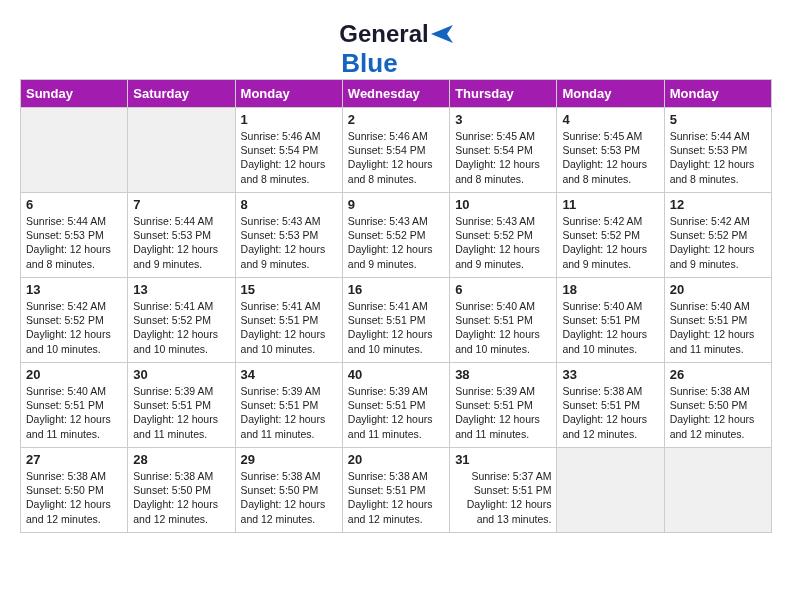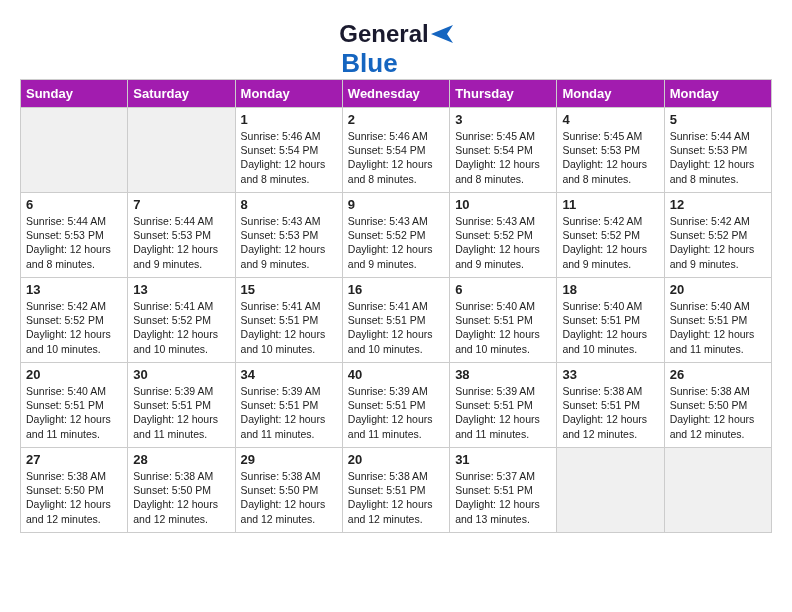--- a/index.html
+++ b/index.html
@@ -288,21 +288,21 @@
 Daylight: 12 hours and 12 minutes.</div>
         </td>
         <td>
           <span class="day-num">20</span>
           <div class="day-info" style="white-space: pre-line;">Sunrise: 5:38 AM
 Sunset: 5:51 PM
 Daylight: 12 hours and 12 minutes.</div>
         </td>
         <td>
           <span class="day-num">31</span>
-          <div class="day-info" style="white-space: pre-line;">Sunrise: 5:37 AM
+          <div class="day-info" style="white-space: pre-line; text-align: right;">Sunrise: 5:37 AM
 Sunset: 5:51 PM
 Daylight: 12 hours and 13 minutes.</div>
         </td>
         <td class="empty"></td>
         <td class="empty"></td>
       </tr>
     </tbody>
 </table>
 
 </body></html>

